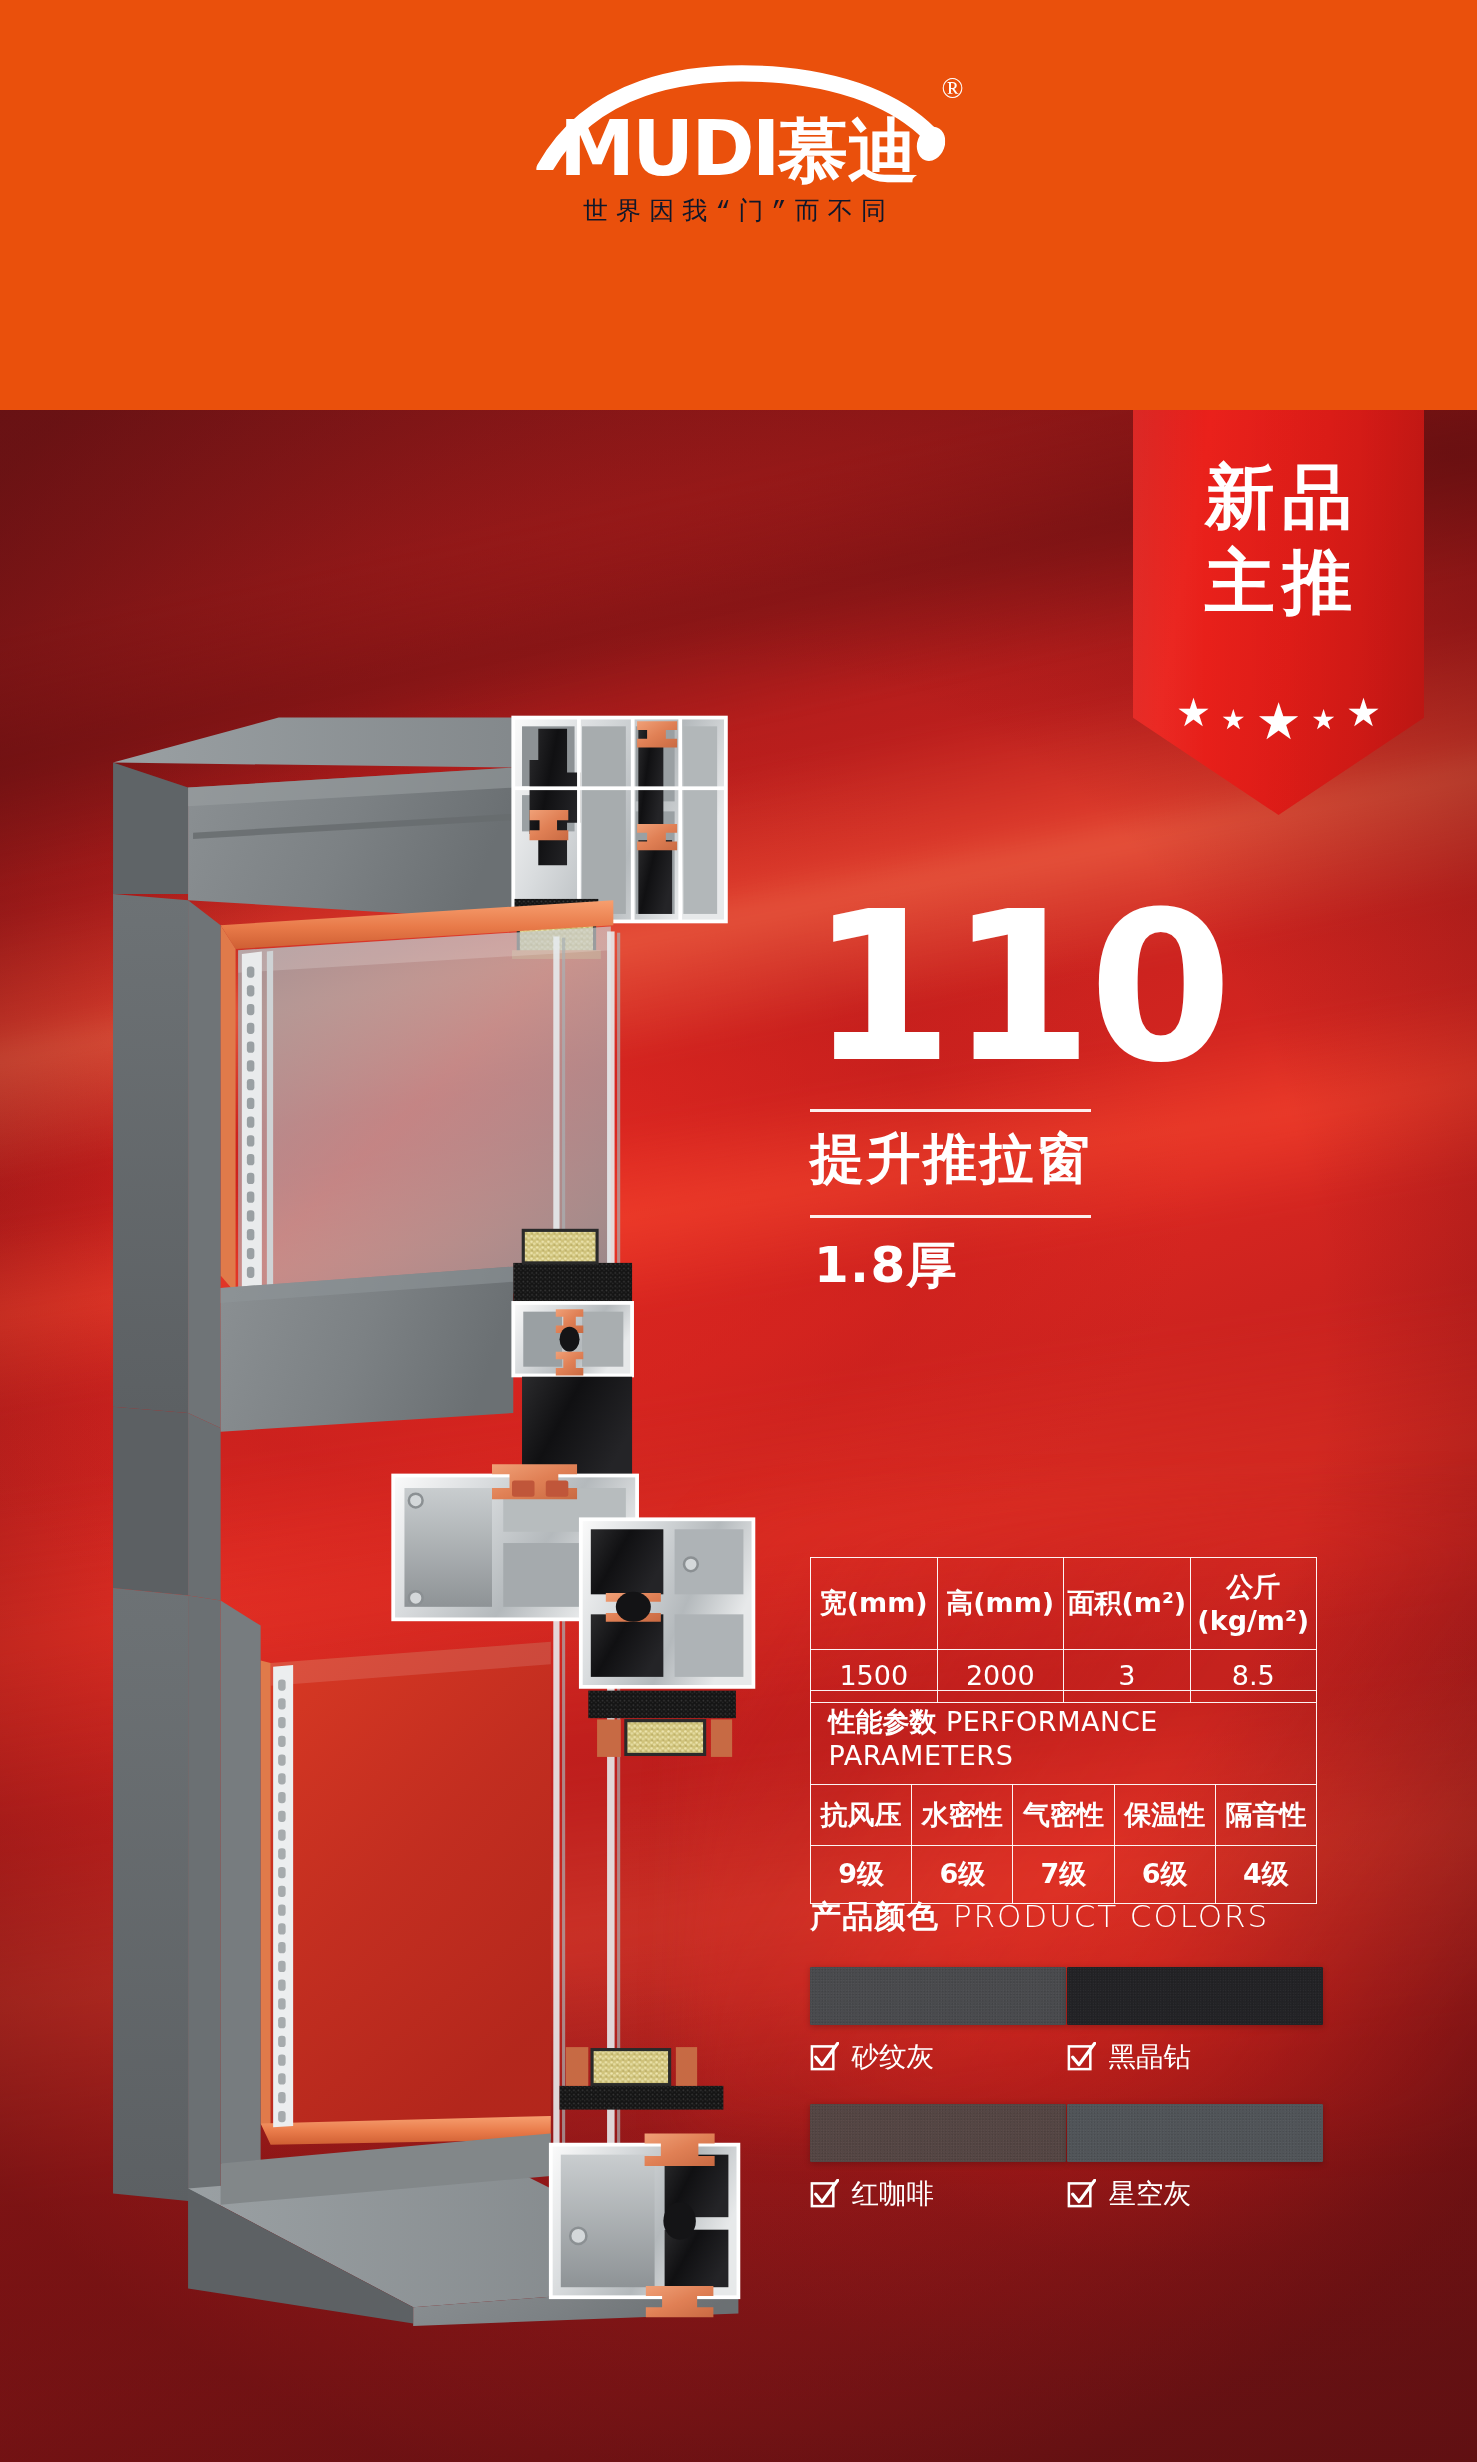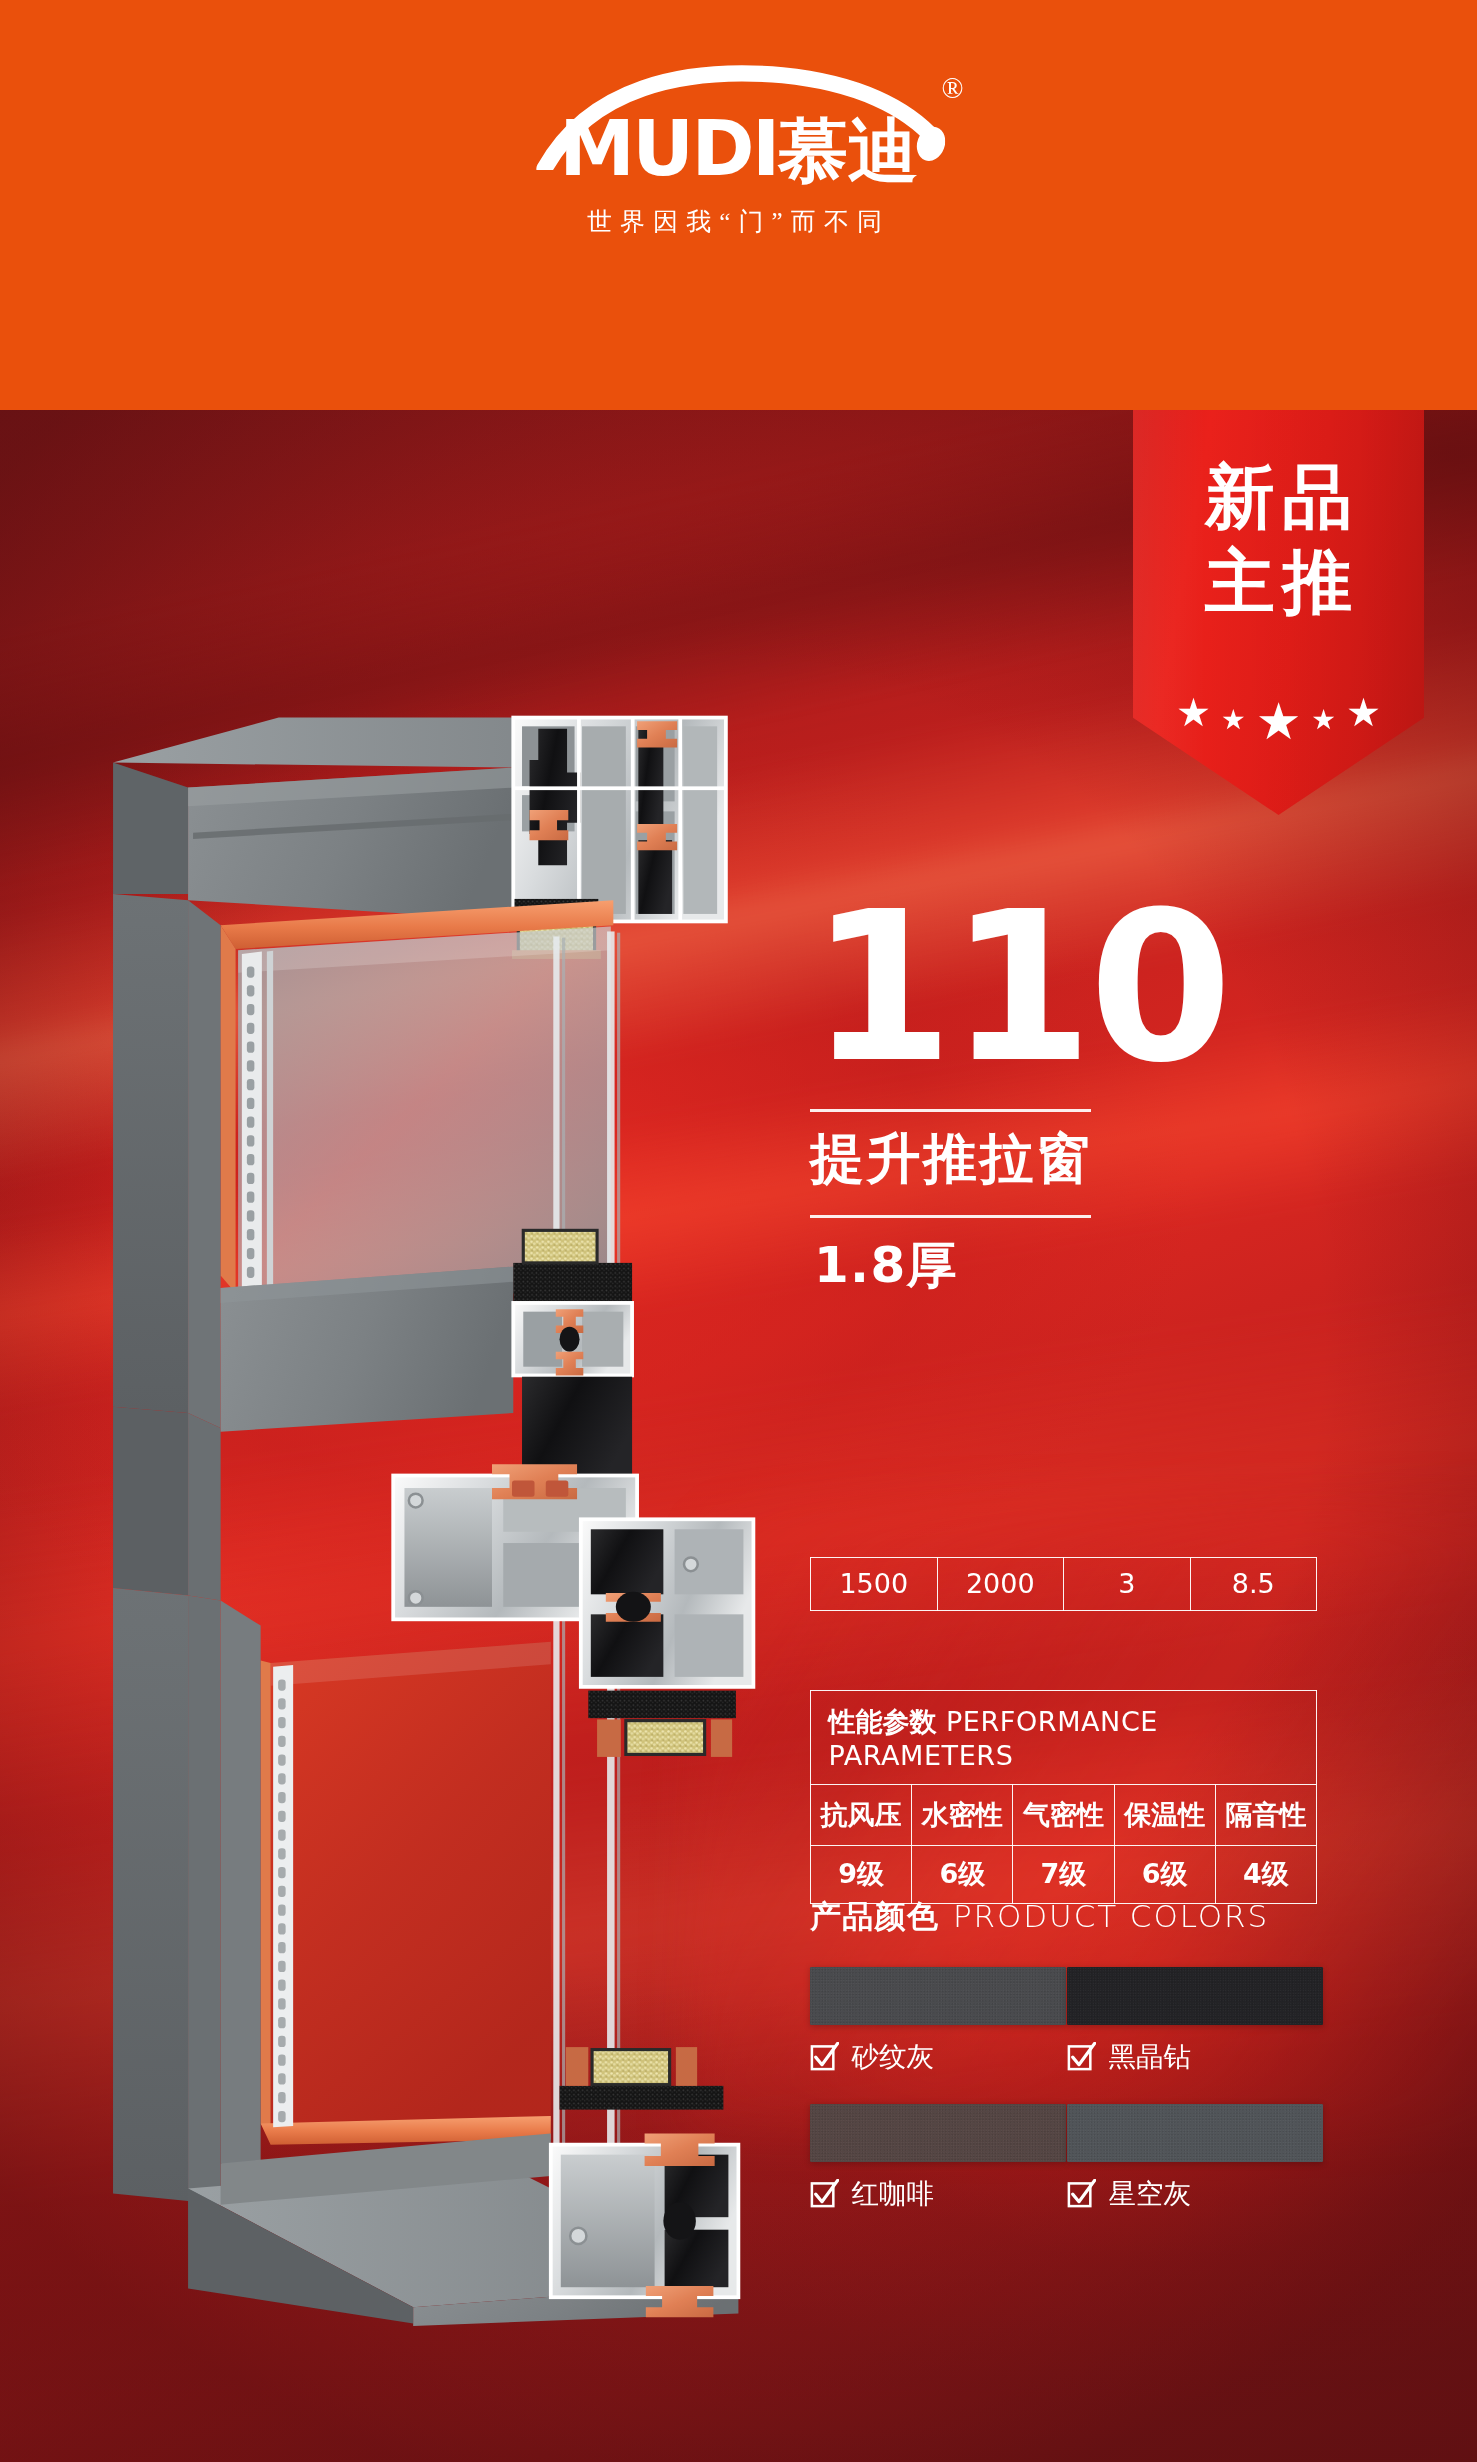--- a/index.html
+++ b/index.html
@@ -35,23 +35,23 @@
     color:#fff; line-height:1.05; white-space:nowrap;
   }
   .logo-text .latin { font-size:76px; letter-spacing:-2.5px; }
   .logo-text .han { font-size:70px; letter-spacing:0px; }
   .reg-mark {
     position:absolute; right:13.8px; top:-36px;
     font-size:29px; font-weight:normal; color:#fff;
     font-family:"Liberation Serif","DejaVu Serif",serif;
   }
   .logo-tagline {
-    margin-top:16px; font-size:25px; color:#ffffff;
+    margin-top:5px; font-size:25px; color:#0f172a;
     letter-spacing:8.1px; white-space:nowrap;
-    font-family:Liberation Serif, serif;
+    font-family:Liberation Mono, monospace;
   }
 
   
   .body-bg {
     position:absolute; left:0; top:410px; width:1477px; height:2052px;
     background:
       radial-gradient(ellipse 938px 688px at 35% 38%, rgba(226,40,33,0.95) 0%, rgba(196,29,27,0.45) 45%, rgba(150,24,25,0) 72%),
       radial-gradient(ellipse 751px 563px at 78% 76%, rgba(231,34,28,0.75) 0%, rgba(180,25,24,0.25) 52%, rgba(140,20,21,0) 78%),
       linear-gradient(158deg, #8d1a1c 0%, #a81c1b 14%, #c01f1d 30%, #d92721 47%, #bb1d1c 62%, #9e1a1b 78%, #7e1719 100%);
     overflow:hidden;
@@ -514,20 +514,26 @@
   <div class="rightcol">
 
     <div class="big-number">110</div>
     <div class="rule"></div>
     <div class="prod-type">提升推拉窗</div>
     <div class="rule r2"></div>
     <div class="prod-thick">1.8厚</div>
 
     <table class="tbl spec-table">
       <tbody>
+          <tr>
+        <th>宽(mm)</th>
+        <th>高(mm)</th>
+        <th>面积(m²)</th>
+        <th>公斤(kg/m²)</th>
+      </tr>
       <tr>
         <td>1500</td>
         <td>2000</td>
         <td>3</td>
         <td>8.5</td>
       </tr>
     </tbody>
       </table>
 
     <table class="tbl perf-table">

